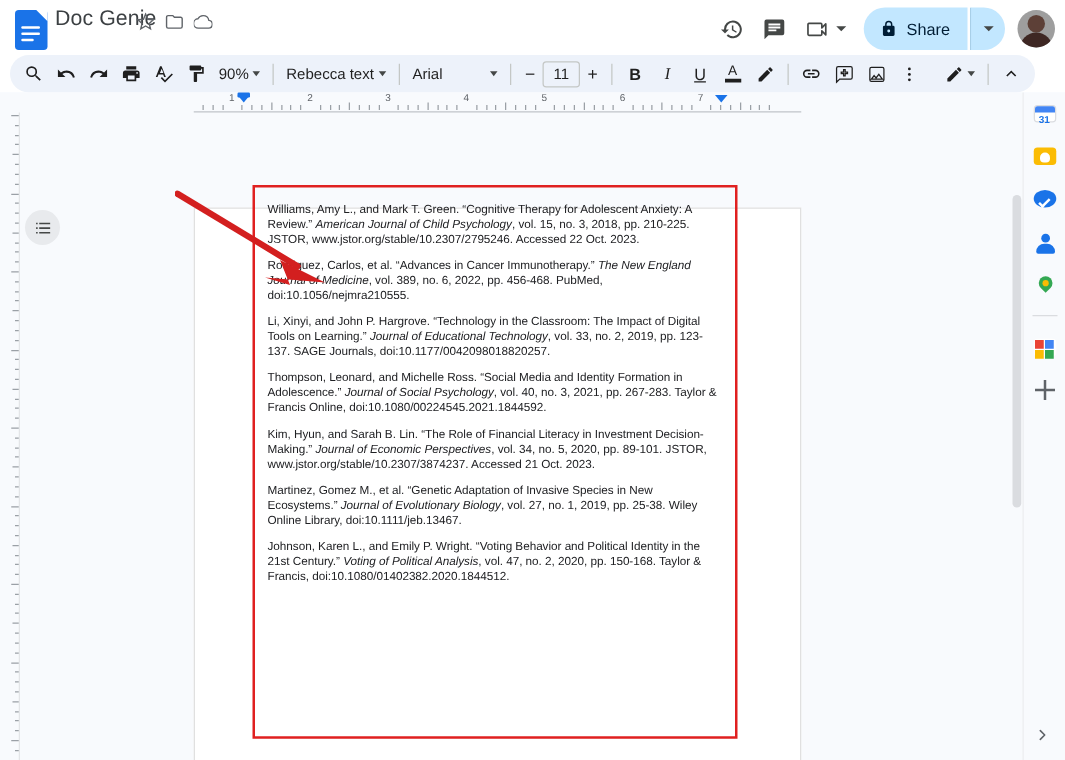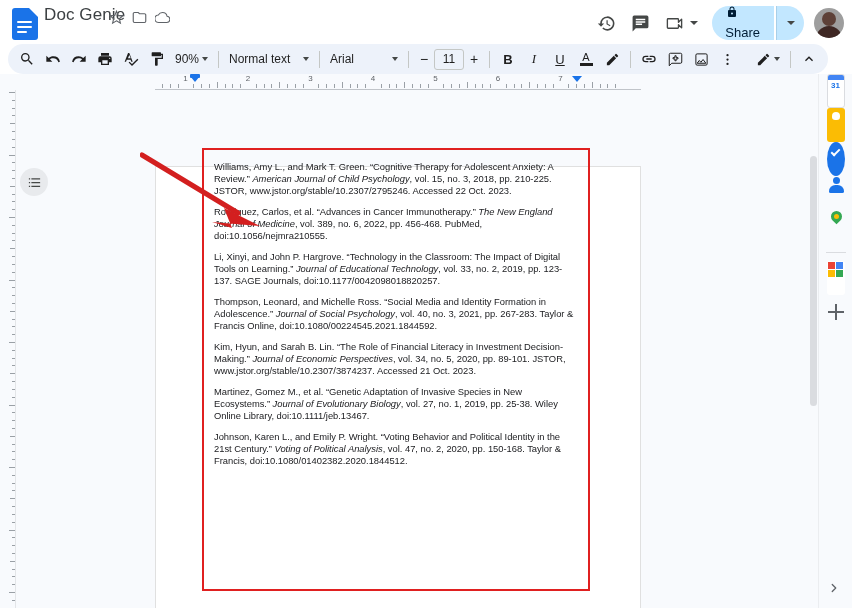--- a/index.html
+++ b/index.html
@@ -46,23 +46,23 @@
   .hdr-right{ position:absolute; right:8px; top:6px; display:flex; align-items:center; gap:2px; }
   .hdr-btn{
     width:32px; height:32px; border-radius:50%;
     display:flex; align-items:center; justify-content:center; cursor:pointer;
   }
   .hdr-btn svg{ fill:#444746; }
   .meet-wrap{ display:flex; align-items:center; border-radius:16px; cursor:pointer; padding-right:2px;}
   .caret{ width:0;height:0; border-left:4px solid transparent;border-right:4px solid transparent;
           border-top:4px solid #444746; margin-left:0px; margin-right:4px;}
   .share-btn{
-    display:flex; gap:7px;
+    display:flex; align-items:center; gap:7px;
     height:34px; padding:0 14px 0 13px; background:#c2e7ff; border-radius:17px 0 0 17px;
-    font-size:13px; color:#001d35; cursor:pointer; margin-left:6px; font-weight:500;flex-direction:column;
+    font-size:13px; color:#001d35; cursor:pointer; margin-left:6px; font-weight:500;
   }
   .share-caret-btn{
     height:34px; width:28px; background:#c2e7ff; border-radius:0 17px 17px 0;
     display:flex;align-items:center;justify-content:center;cursor:pointer;
     border-left:1px solid #a8cfe8;
   }
   .share-btn svg{ fill:#001d35; }
   .avatar{
     width:30px;height:30px;border-radius:50%;margin-left:8px; cursor:pointer;
     background:#9e9e9e; position:relative; overflow:hidden;
@@ -172,21 +172,21 @@
   .plus-btn::before,.plus-btn::after{content:"";position:absolute;background:#5f6368;}
   .plus-btn::before{left:10px;top:3px;width:2px;height:16px;}
   .plus-btn::after{left:3px;top:10px;width:16px;height:2px;}
   .expand-btn{
     position:absolute; right:8px; bottom:10px; width:20px;height:20px;
     display:flex;align-items:center;justify-content:center;cursor:pointer;
   }
   .expand-btn svg{ fill:#5f6368; }
 
   
-  .gi{ width:18px;height:34px; border-radius:3px; position:relative; }
+  .gi{ width:18px;height:14px; border-radius:3px; position:relative; }
   .gi-cal{ background:#fff; border:1px solid #dadce0; }
   .gi-cal .t{position:absolute;left:0;top:0;width:100%;height:5px;background:#4285f4;border-radius:2px 2px 0 0;}
   .gi-cal .n{position:absolute;left:0;top:5px;width:100%;text-align:center;font-size:8px;color:#1a73e8;font-weight:700;line-height:12px;}
   .gi-keep{ background:#fbbc04; border-radius:3px; }
   .gi-keep .b{position:absolute;left:5px;top:4px;width:8px;height:8px;background:#fff;border-radius:50% 50% 40% 40%;}
   .gi-tasks{ background:#1a73e8; border-radius:50%; }
   .gi-tasks::after{content:"";position:absolute;left:4px;top:7px;width:7px;height:3px;border-left:2px solid #fff;border-bottom:2px solid #fff;transform:rotate(-45deg);}
   .gi-contacts{ }
   .gi-contacts .h{position:absolute;left:6px;top:1px;width:7px;height:7px;border-radius:50%;background:#1a73e8;}
   .gi-contacts .b{position:absolute;left:2px;top:9px;width:15px;height:8px;border-radius:8px 8px 2px 2px;background:#1a73e8;}
@@ -296,21 +296,21 @@
     </div>
 
     <div class="tb-drop">
       <span>90%</span>
       <span class="tb-caret"></span>
     </div>
 
     <div class="tb-sep"></div>
 
     <div class="tb-drop" style="min-width:90px">
-      <span>Normal text</span>
+      <span>Rebecca text</span>
       <span class="tb-caret" style="margin-left:auto"></span>
     </div>
 
     <div class="tb-sep"></div>
 
     <div class="tb-drop" style="min-width:78px">
       <span>Arial</span>
       <span class="tb-caret" style="margin-left:auto"></span>
     </div>
 

